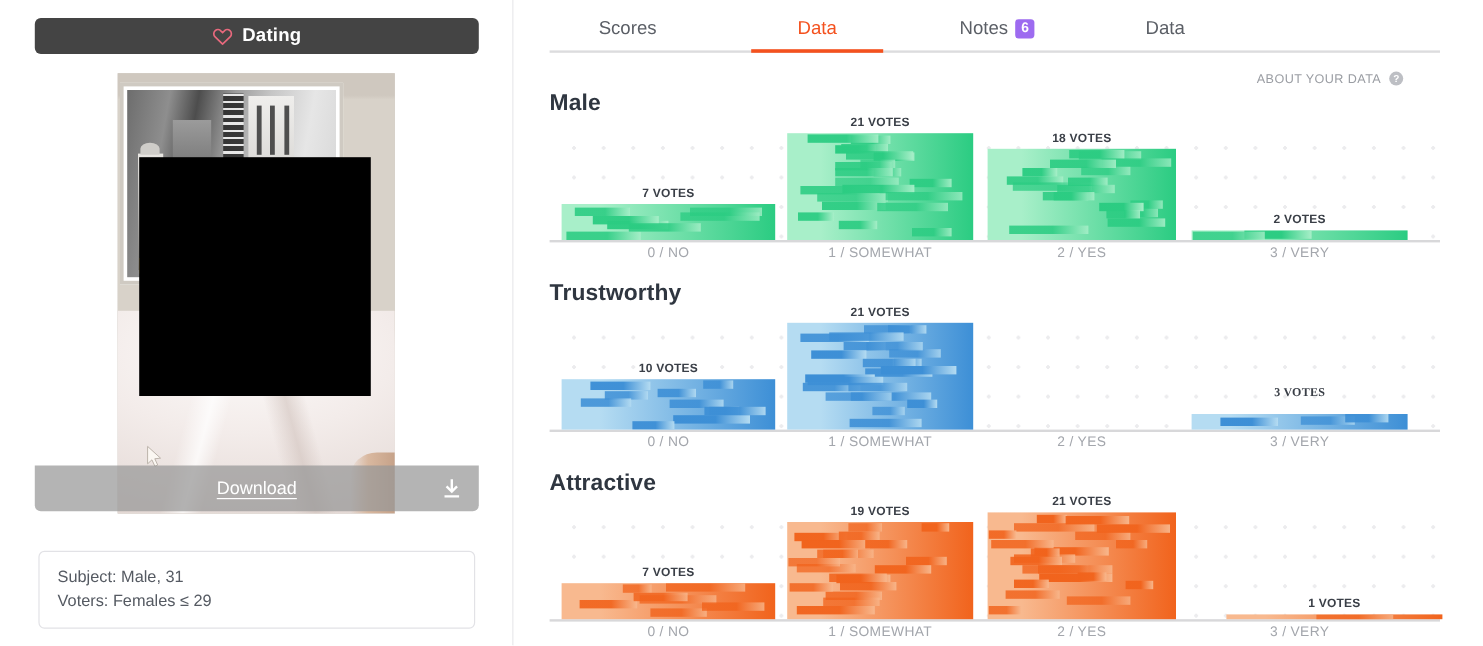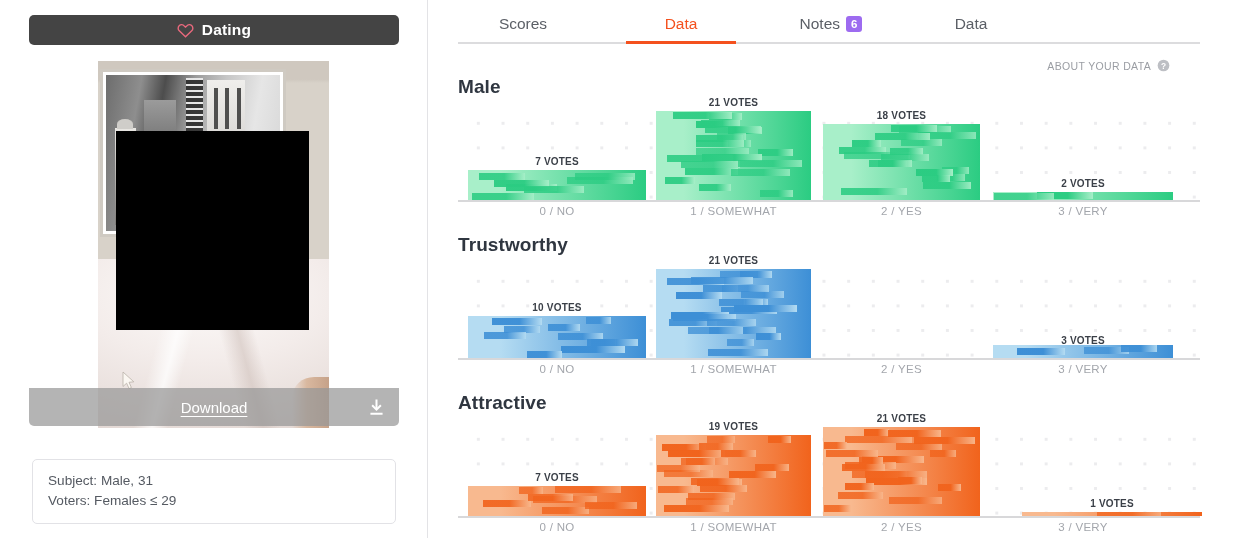--- a/index.html
+++ b/index.html
@@ -428,21 +428,21 @@
                 <div class="seg" style="width: 47px; left: 66px; top: 16px; background: linear-gradient(to right, rgb(61, 143, 214) 0%, rgb(61, 143, 214) 55%, rgb(181, 220, 242) 100%); opacity: 0.78;"></div>
                 <div class="seg" style="width: 46px; left: 20px; top: 23px; background: linear-gradient(to right, rgb(61, 143, 214) 0%, rgb(61, 143, 214) 55%, rgb(181, 220, 242) 100%); opacity: 0.99;"></div>
                 <div class="seg" style="width: 44px; left: 63px; top: 30px; background: linear-gradient(to right, rgb(61, 143, 214) 0%, rgb(61, 143, 214) 55%, rgb(181, 220, 242) 100%); opacity: 0.86;"></div>
                 <div class="seg" style="width: 63px; left: 78px; top: 36px; background: linear-gradient(to right, rgb(61, 143, 214) 0%, rgb(61, 143, 214) 55%, rgb(181, 220, 242) 100%); opacity: 0.99;"></div>
                 <div class="seg" style="width: 63px; left: 17px; top: 45px; background: linear-gradient(to right, rgb(61, 143, 214) 0%, rgb(61, 143, 214) 55%, rgb(181, 220, 242) 100%); opacity: 0.91;"></div>
                 <div class="seg" style="width: 49px; left: 51px; top: 50px; background: linear-gradient(to right, rgb(61, 143, 214) 0%, rgb(61, 143, 214) 55%, rgb(181, 220, 242) 100%); opacity: 0.79;"></div>
                 <div class="seg" style="width: 55px; left: 32px; top: 58px; background: linear-gradient(to right, rgb(61, 143, 214) 0%, rgb(61, 143, 214) 55%, rgb(181, 220, 242) 100%); opacity: 0.77;"></div>
               </div>
             </div>
             <div class="bar-group" style="left: 535px; width: 180px;">
-              <div class="vote-count" style="bottom: 12px;">3 VOTES</div>
+              <div class="vote-count" style="bottom: 25px; font-family: Liberation Serif, serif;">3 VOTES</div>
               <div class="bar" style="height: 13px; background: linear-gradient(to right, rgb(181, 220, 242) 0%, rgb(181, 220, 242) 18%, rgb(61, 143, 214) 100%);">
                 <div class="seg" style="width: 45px; left: 91px; top: 2px; background: linear-gradient(to right, rgb(61, 143, 214) 0%, rgb(61, 143, 214) 55%, rgb(181, 220, 242) 100%); opacity: 0.77;"></div>
                 <div class="seg" style="width: 48px; left: 24px; top: 3px; background: linear-gradient(to right, rgb(61, 143, 214) 0%, rgb(61, 143, 214) 55%, rgb(181, 220, 242) 100%); opacity: 0.99;"></div>
                 <div class="seg" style="width: 36px; left: 128px; top: 0px; background: linear-gradient(to right, rgb(61, 143, 214) 0%, rgb(61, 143, 214) 55%, rgb(181, 220, 242) 100%); opacity: 0.91;"></div>
               </div>
             </div>
           </div>
           <div class="cat-labels">
             <div class="cat-label" style="left: 10px; width: 178px;">0 / NO</div>
             <div class="cat-label" style="left: 198px; width: 155px;">1 / SOMEWHAT</div>

